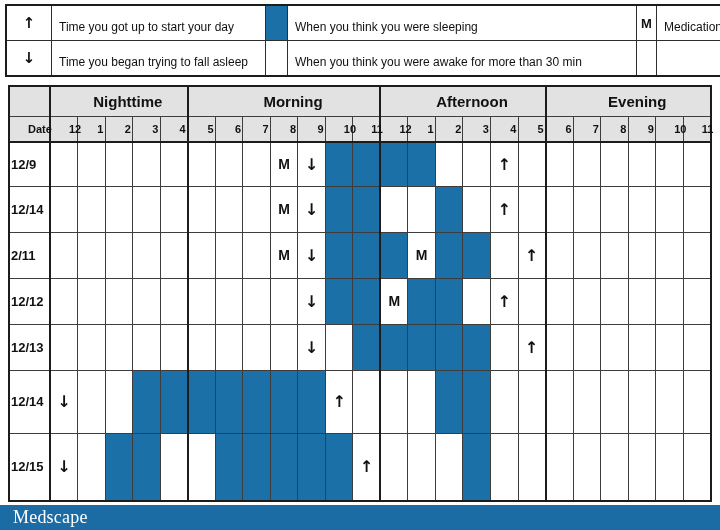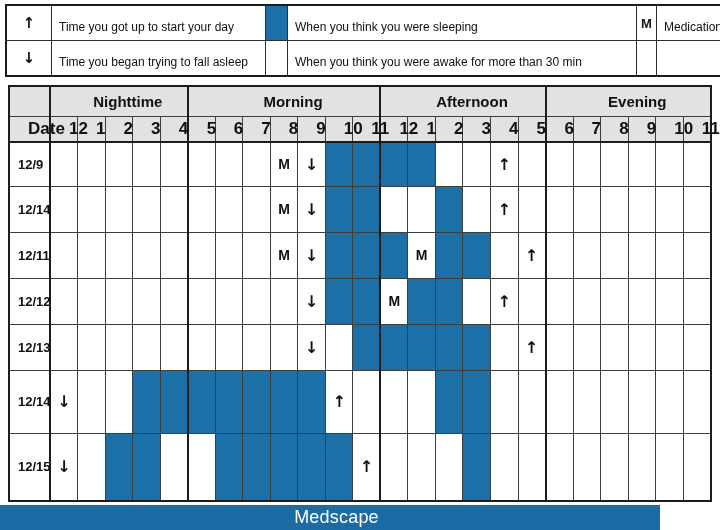--- a/index.html
+++ b/index.html
@@ -15,39 +15,39 @@
   .legend td.sym{text-align:center;padding:0;font-weight:bold;font-size:15px;font-family:"DejaVu Sans",sans-serif;}
   .legend td.code{text-align:center;padding:0;font-weight:bold;font-size:13px;}
   .legend td.swatch{padding:0;}
   .legend td.sleepbg{background:var(--sleep);}
 
   
   .main{position:absolute;left:8px;top:85px;width:704px;border:2px solid #1c1c1c;}
   .main th,.main td{border:1px solid #3d3d3d;padding:0;}
   .main thead th{background:var(--headbg);padding-left:18px;}
   .main thead tr.grprow th{height:29px;font-size:15px;font-weight:bold;}
-  .main thead tr.hrrow th{height:24px;font-size:17px;font-weight:bold;text-align:center;border-bottom:2px solid #1c1c1c;}
+  .main thead tr.hrrow th{height:24px;font-size:11px;font-weight:bold;text-align:center;border-bottom:2px solid #1c1c1c;}
   .main th.datehead{font-size:13px;}
   .main .gb{border-left:2px solid #1c1c1c;}
   .main th.datecol,.main td.datecol{border-right:2px solid #1c1c1c;}
-  .main tbody td.datecol{font-weight:bold;font-size:13px;text-align:left;padding-left:8px;background:#fff;}
+  .main tbody td.datecol{font-weight:bold;font-size:13px;text-align:left;padding-left:1px;background:#fff;}
   .main tbody tr{height:46px;}
   .main tbody tr:nth-child(1){height:44px;}
   .main tbody tr:nth-child(6){height:63px;}
   .main tbody tr:nth-child(7){height:68px;margin-left:27px;}
   .main td.cell{text-align:center;vertical-align:middle;background:#fff;}
   .main td.sleep{background:var(--sleep);}
   .main td.arrow{font-weight:bold;font-size:16px;font-family:"DejaVu Sans",sans-serif;}
   .main td.med{font-weight:bold;font-size:14px;}
 
   
   .brandbar{
-    position:absolute;left:0;top:505px;width:660px;height:25px;background:var(--brand);
-    color:#fff;font-family:Liberation Sans, sans-serif;font-size:18px;line-height:25px;
-    padding-left:13px;box-sizing:border-box;letter-spacing:.2px;text-align:center;
+    position:absolute;left:0;top:505px;width:720px;height:25px;background:var(--brand);
+    color:#fff;font-family:Liberation Serif, serif;font-size:18px;line-height:25px;
+    padding-left:13px;box-sizing:border-box;letter-spacing:.2px;
   }
 </style>
 </head>
 <body>
 
 <table class="legend">
   <tbody>
       <tr style="height: 26px;">
         <td class="sym" style="width: 44px;">↑</td>
         <td style="width: 206px;">Time you got up to start your day</td>
@@ -156,21 +156,21 @@
         <td class="cell arrow">↑</td>
         <td class="cell"></td>
         <td class="cell gb"></td>
         <td class="cell"></td>
         <td class="cell"></td>
         <td class="cell"></td>
         <td class="cell"></td>
         <td class="cell"></td>
       </tr>
       <tr>
-        <td class="datecol">12/11</td>
+        <td class="datecol">2/11</td>
         <td class="cell"></td>
         <td class="cell"></td>
         <td class="cell"></td>
         <td class="cell"></td>
         <td class="cell"></td>
         <td class="cell gb"></td>
         <td class="cell"></td>
         <td class="cell"></td>
         <td class="cell med">M</td>
         <td class="cell arrow">↓</td>

